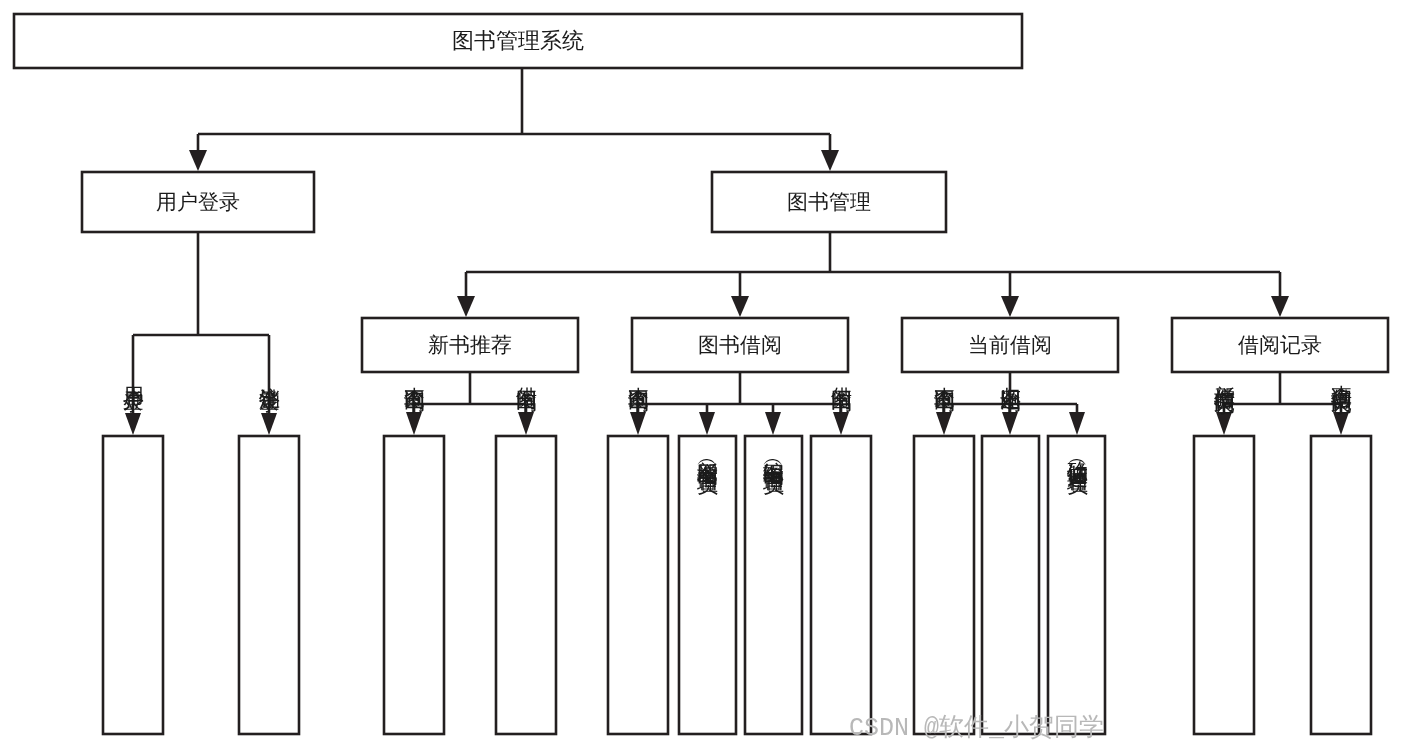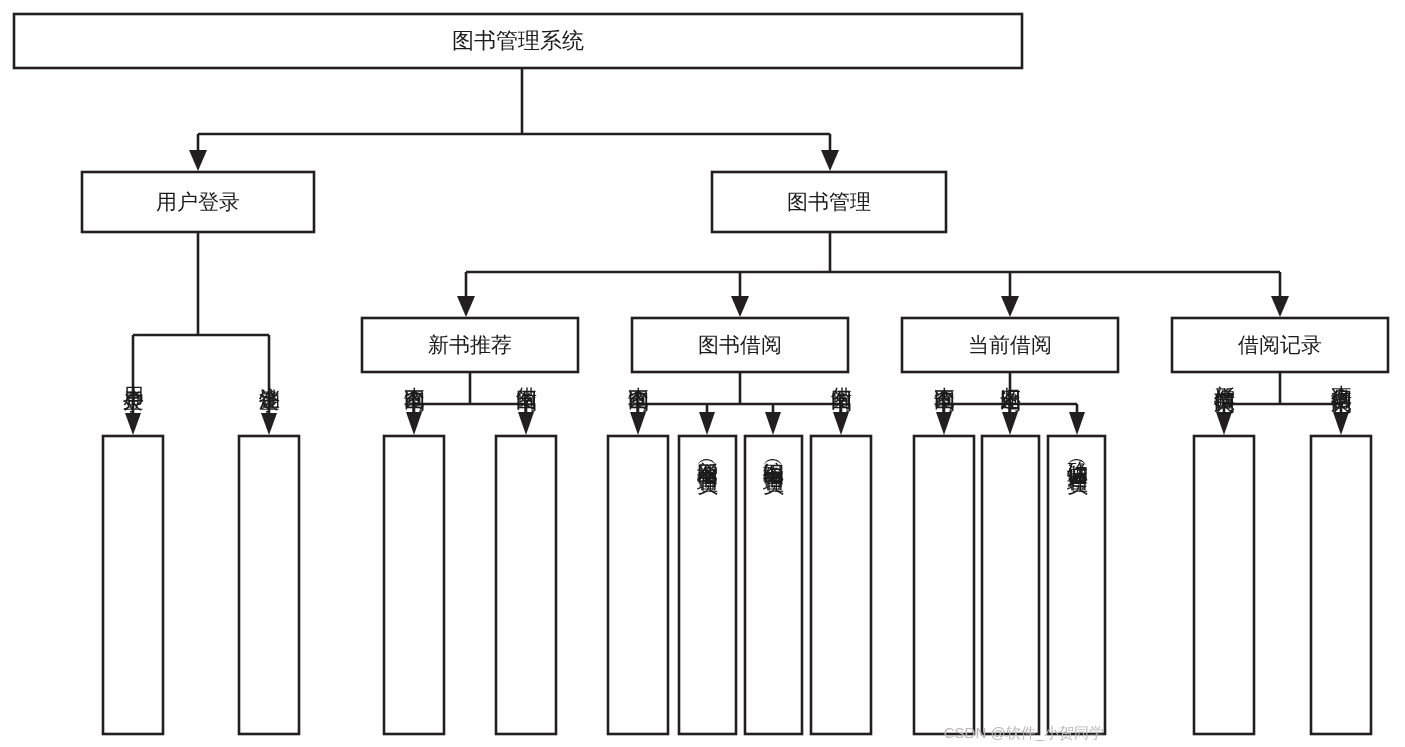--- a/index.html
+++ b/index.html
@@ -71,22 +71,22 @@
     top: 50%;
     transform: translate(-50%, -50%);
   }
   .leaf-label.topalign {
     transform: translateX(-50%);
   }
   #watermark {
     position: absolute;
     right: 8px;
     bottom: 4px;
-    font-family: Liberation Sans, sans-serif;
-    font-size: 15px;
+    font-family: Liberation Mono, monospace;
+    font-size: 25px;
     color: #b8b8b8;
     white-space: nowrap;
     pointer-events: none;
   }
 </style>
 </head>
 <body>
 
 <div id="diagram-root">
 

